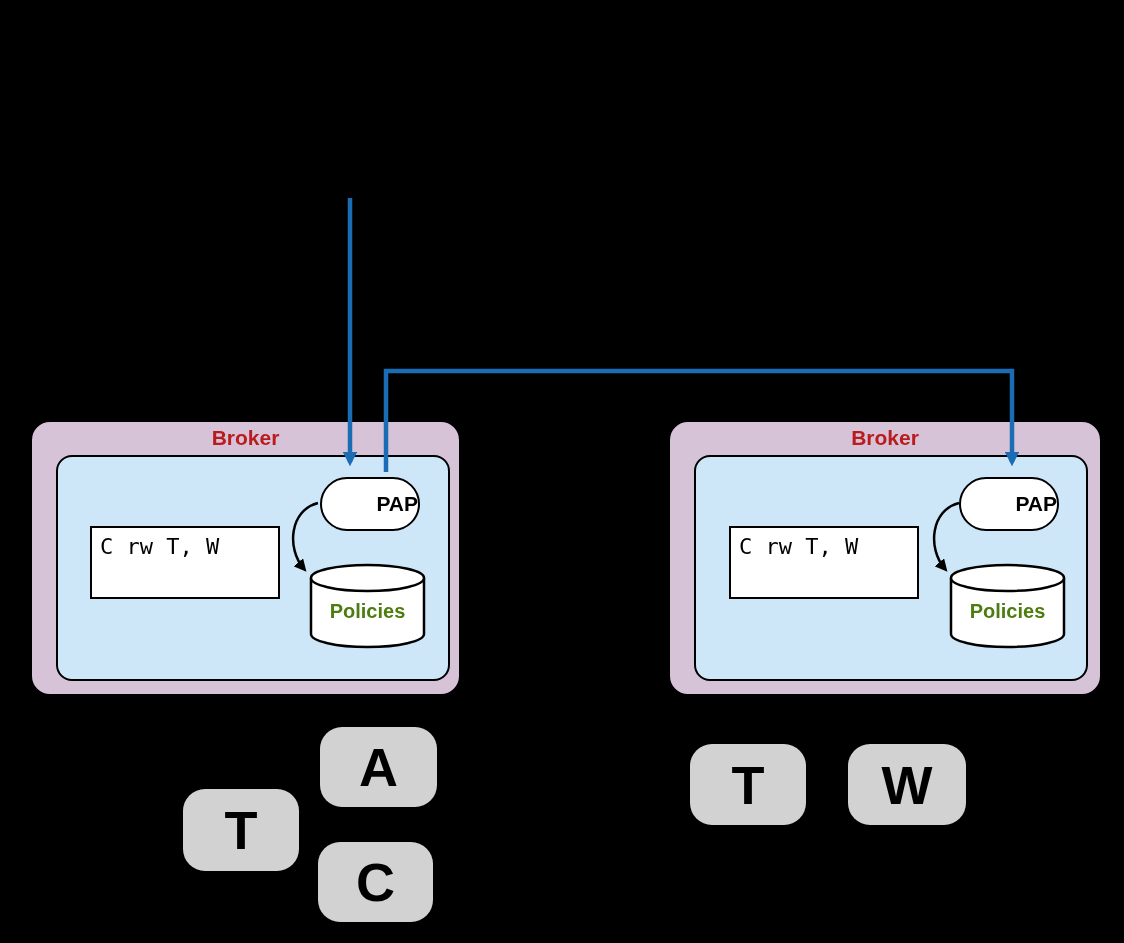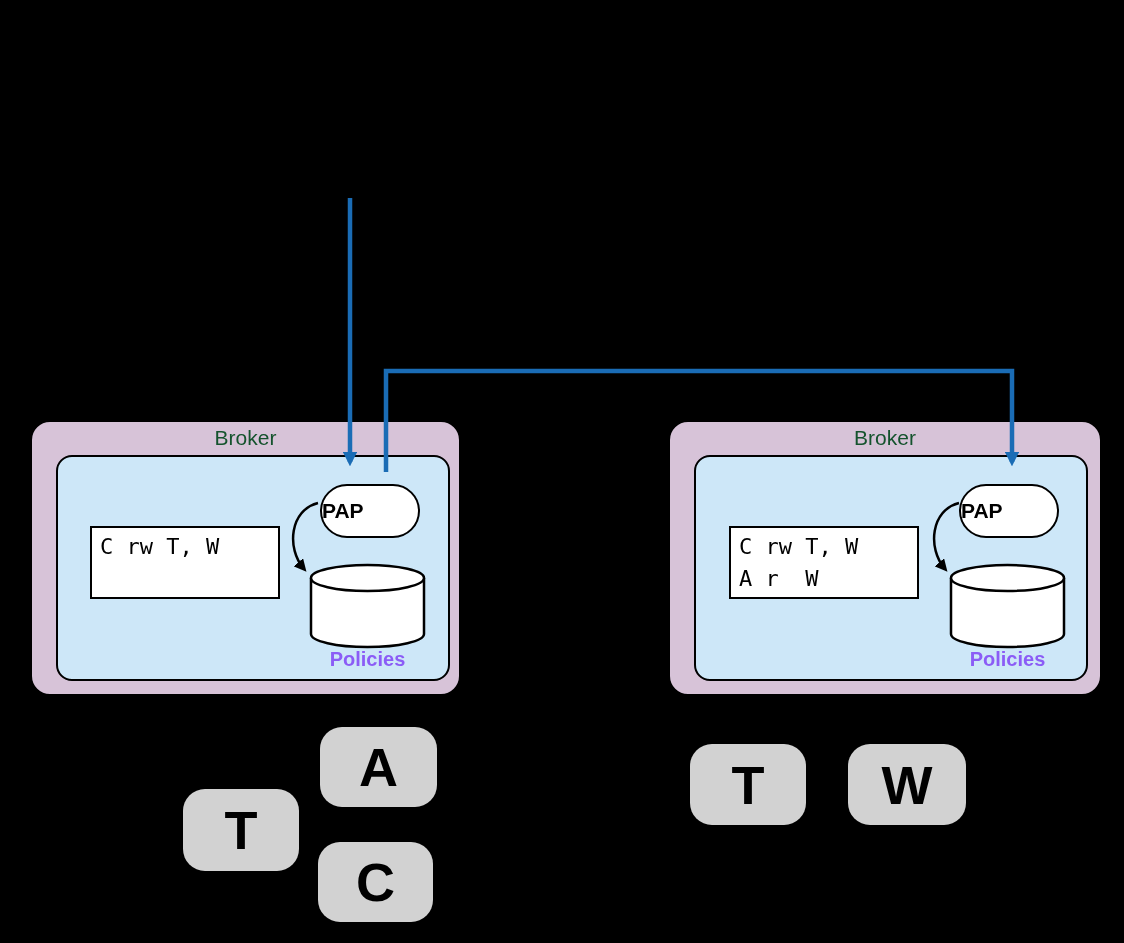--- a/index.html
+++ b/index.html
@@ -13,53 +13,53 @@
   .broker{
     position:absolute;
     background:var(--broker-fill,#d7c3d8);
     border:2.5px solid var(--line-black,#000);
     border-radius:20px;
   }
   .broker-left{left:30px;top:420px;width:427px;height:272px;}
   .broker-right{left:668px;top:420px;width:430px;height:272px;}
   .broker-title{
     position:absolute;top:4px;left:0;right:0;text-align:center;
-    font-weight:normal;font-size:21px;color:#14532d;
+    font-weight:bold;font-size:21px;color:#b91c1c;
   }
   .broker-inner{
     position:absolute;left:24px;top:33px;width:390px;height:222px;
     background:var(--inner-fill,#cde7f8);
     border:2.5px solid var(--line-black,#000);
     border-radius:16px;
   }
   .policy-table{
     position:absolute;top:104px;width:190px;height:73px;
     background:var(--node-fill,#fff);
     border:2px solid var(--line-black,#000);
     box-sizing:border-box;
     font-family:"DejaVu Sans Mono",monospace;
     font-weight:normal;font-size:22px;line-height:32px;
     color:#000;padding:3px 0 0 8px;
   }
   .policy-table .policy-line{white-space:pre;}
   .pt-left{left:58px;}
   .pt-right{left:59px;}
   .pap{
-    position:absolute;top:62px;width:100px;height:54px;
+    position:absolute;top:55px;width:100px;height:54px;
     background:var(--node-fill,#fff);
     border:2.5px solid var(--line-black,#000);
     border-radius:27px;box-sizing:border-box;
-    display:flex;align-items:center;justify-content:flex-start;
+    display:flex;align-items:center;justify-content:flex-end;
     font-weight:bold;font-size:21px;color:#000;
   }
   .pap-left{left:288px;}
   .pap-right{left:289px;}
   .store-label{
     position:absolute;width:115px;text-align:center;
-    font-weight:bold;font-size:20px;color:#8b5cf6;top:600px;margin-top:48px;
+    font-weight:bold;font-size:20px;color:#4d7c0f;top:600px;
   }
   .store-label-left{left:310px;}
   .store-label-right{left:950px;}
   .client-tile{
     position:absolute;
     background:var(--tile-fill,#d2d2d2);
     border-radius:22px;
     display:flex;align-items:center;justify-content:center;
     font-weight:bold;font-size:54px;color:#000;
   }
@@ -83,21 +83,20 @@
     <div class="pap pap-left">
       <span>PAP</span>
     </div>
   </div>
 
   <div class="broker broker-right">
     <div class="broker-title">Broker</div>
     <div class="broker-inner"></div>
     <div class="policy-table pt-right">
       <div class="policy-line">C rw T, W</div>
-      <div class="policy-line">A r  W</div>
     </div>
     <div class="pap pap-right">
       <span>PAP</span>
     </div>
   </div>
 
   <svg class="overlay" width="1124" height="943" viewBox="0 0 1124 943">
     <defs>
       <marker id="arrow-blue" viewBox="0 0 10 10" refX="7" refY="5" markerWidth="3.2" markerHeight="3.2" orient="auto-start-reverse">
         <path d="M0,0 L10,5 L0,10 Z" style="fill:var(--arrow-blue,#1a6cb5)"></path>

